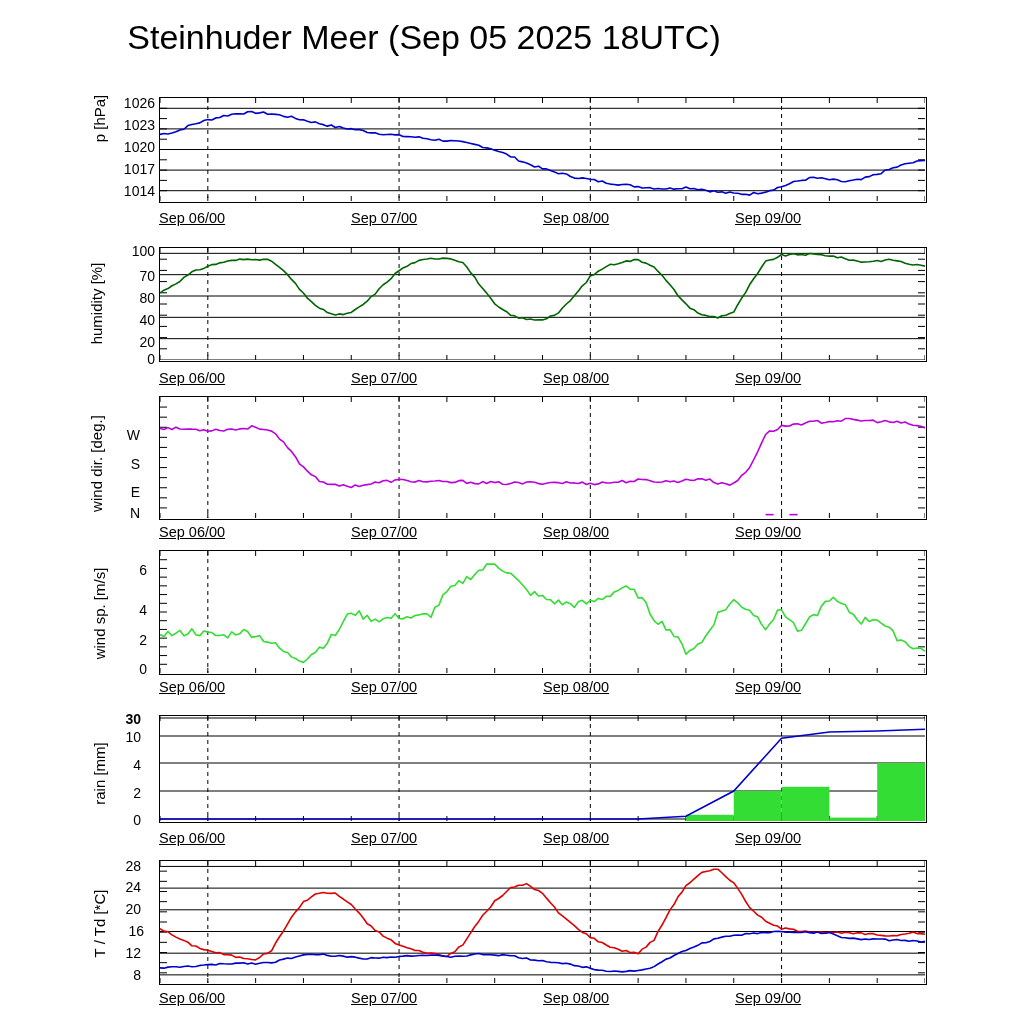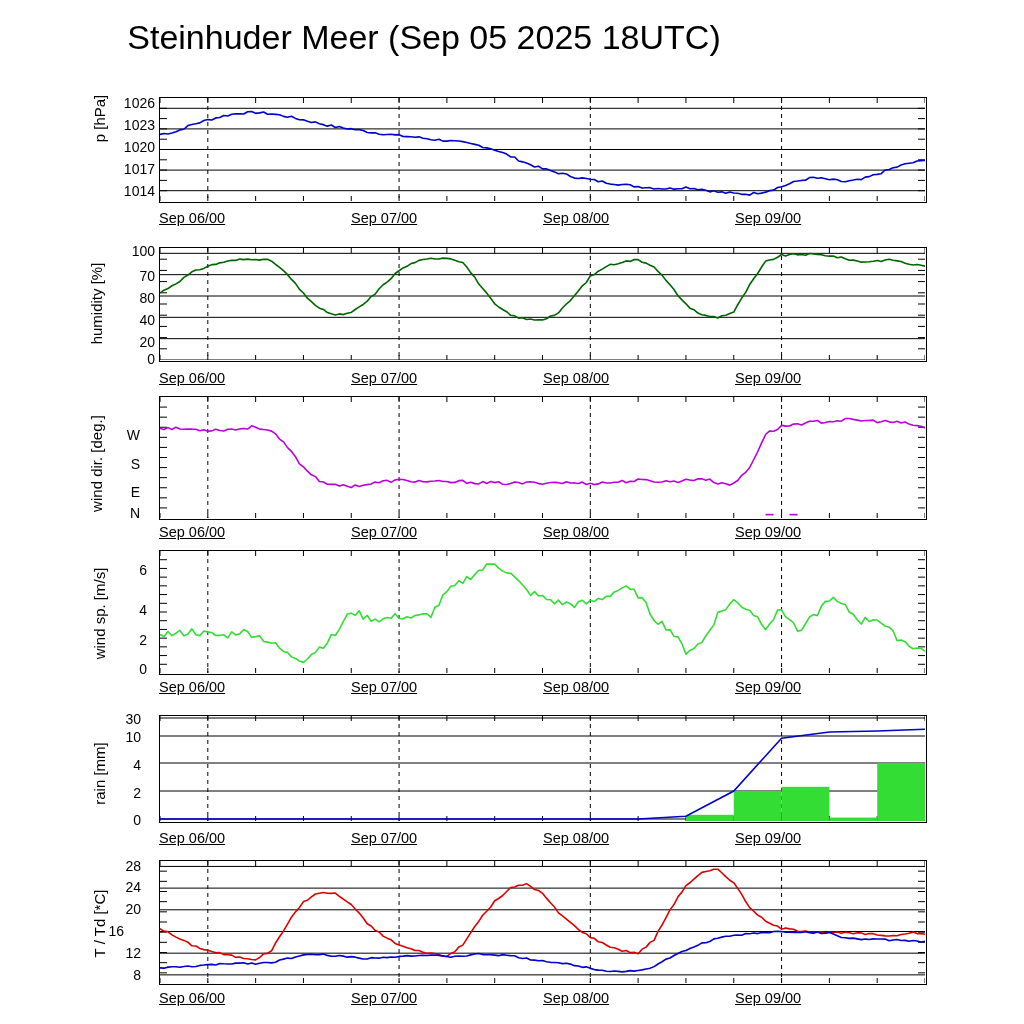--- a/index.html
+++ b/index.html
@@ -364,21 +364,21 @@
       </svg>
   </div>
   <div class="xtick" style="left:159px;top:679px;">Sep 06/00</div>
   <div class="xtick" style="left:351px;top:679px;">Sep 07/00</div>
   <div class="xtick" style="left:543px;top:679px;">Sep 08/00</div>
   <div class="xtick" style="left:735px;top:679px;">Sep 09/00</div>
 </div>
 
 <div class="panel">
   <div class="ylabel" style="left:34px;top:765px;width:130px;">rain [mm]</div>
-  <div class="ytick" style="left:95px;top:711px;width:46px;">30</div>
+  <div class="ytick" style="left:95px;top:711px;width:46px;font-weight:bold;">30</div>
   <div class="ytick" style="left:95px;top:729px;width:46px;">10</div>
   <div class="ytick" style="left:95px;top:757px;width:46px;">4</div>
   <div class="ytick" style="left:95px;top:785px;width:46px;">2</div>
   <div class="ytick" style="left:95px;top:812px;width:46px;">0</div>
   <div class="plotbox" style="left:159px;top:715px;width:768px;height:108px;">
     <svg id="svg-rain" width="765" height="105" viewBox="0 0 765 105" preserveAspectRatio="none">
         <line x1="0" y1="103" x2="765" y2="103" stroke="#000" stroke-width="1"></line>
         <line x1="0" y1="75" x2="765" y2="75" stroke="#000" stroke-width="1"></line>
         <line x1="0" y1="47" x2="765" y2="47" stroke="#000" stroke-width="1"></line>
         <line x1="0" y1="20" x2="765" y2="20" stroke="#000" stroke-width="1"></line>
@@ -434,21 +434,21 @@
   <div class="xtick" style="left:351px;top:830px;">Sep 07/00</div>
   <div class="xtick" style="left:543px;top:830px;">Sep 08/00</div>
   <div class="xtick" style="left:735px;top:830px;">Sep 09/00</div>
 </div>
 
 <div class="panel">
   <div class="ylabel" style="left:24px;top:915px;width:150px;">T / Td [*C]</div>
   <div class="ytick" style="left:95px;top:858px;width:46px;">28</div>
   <div class="ytick" style="left:95px;top:879px;width:46px;">24</div>
   <div class="ytick" style="left:95px;top:901px;width:46px;">20</div>
-  <div class="ytick" style="left:78px;top:923px;width:46px;">16</div>
+  <div class="ytick" style="left:98px;top:923px;width:46px;">16</div>
   <div class="ytick" style="left:95px;top:945px;width:46px;">12</div>
   <div class="ytick" style="left:95px;top:967px;width:46px;">8</div>
   <div class="plotbox" style="left:159px;top:860px;width:768px;height:125px;">
     <svg id="svg-temp" width="765" height="122" viewBox="0 0 765 122" preserveAspectRatio="none">
         <line x1="0" y1="113.86666666666667" x2="765" y2="113.86666666666667" stroke="#000" stroke-width="1"></line>
         <line x1="0" y1="92.17777777777778" x2="765" y2="92.17777777777778" stroke="#000" stroke-width="1"></line>
         <line x1="0" y1="70.48888888888888" x2="765" y2="70.48888888888888" stroke="#000" stroke-width="1"></line>
         <line x1="0" y1="48.8" x2="765" y2="48.8" stroke="#000" stroke-width="1"></line>
         <line x1="0" y1="27.111111111111114" x2="765" y2="27.111111111111114" stroke="#000" stroke-width="1"></line>
         <line x1="0" y1="5.422222222222217" x2="765" y2="5.422222222222217" stroke="#000" stroke-width="1"></line>

